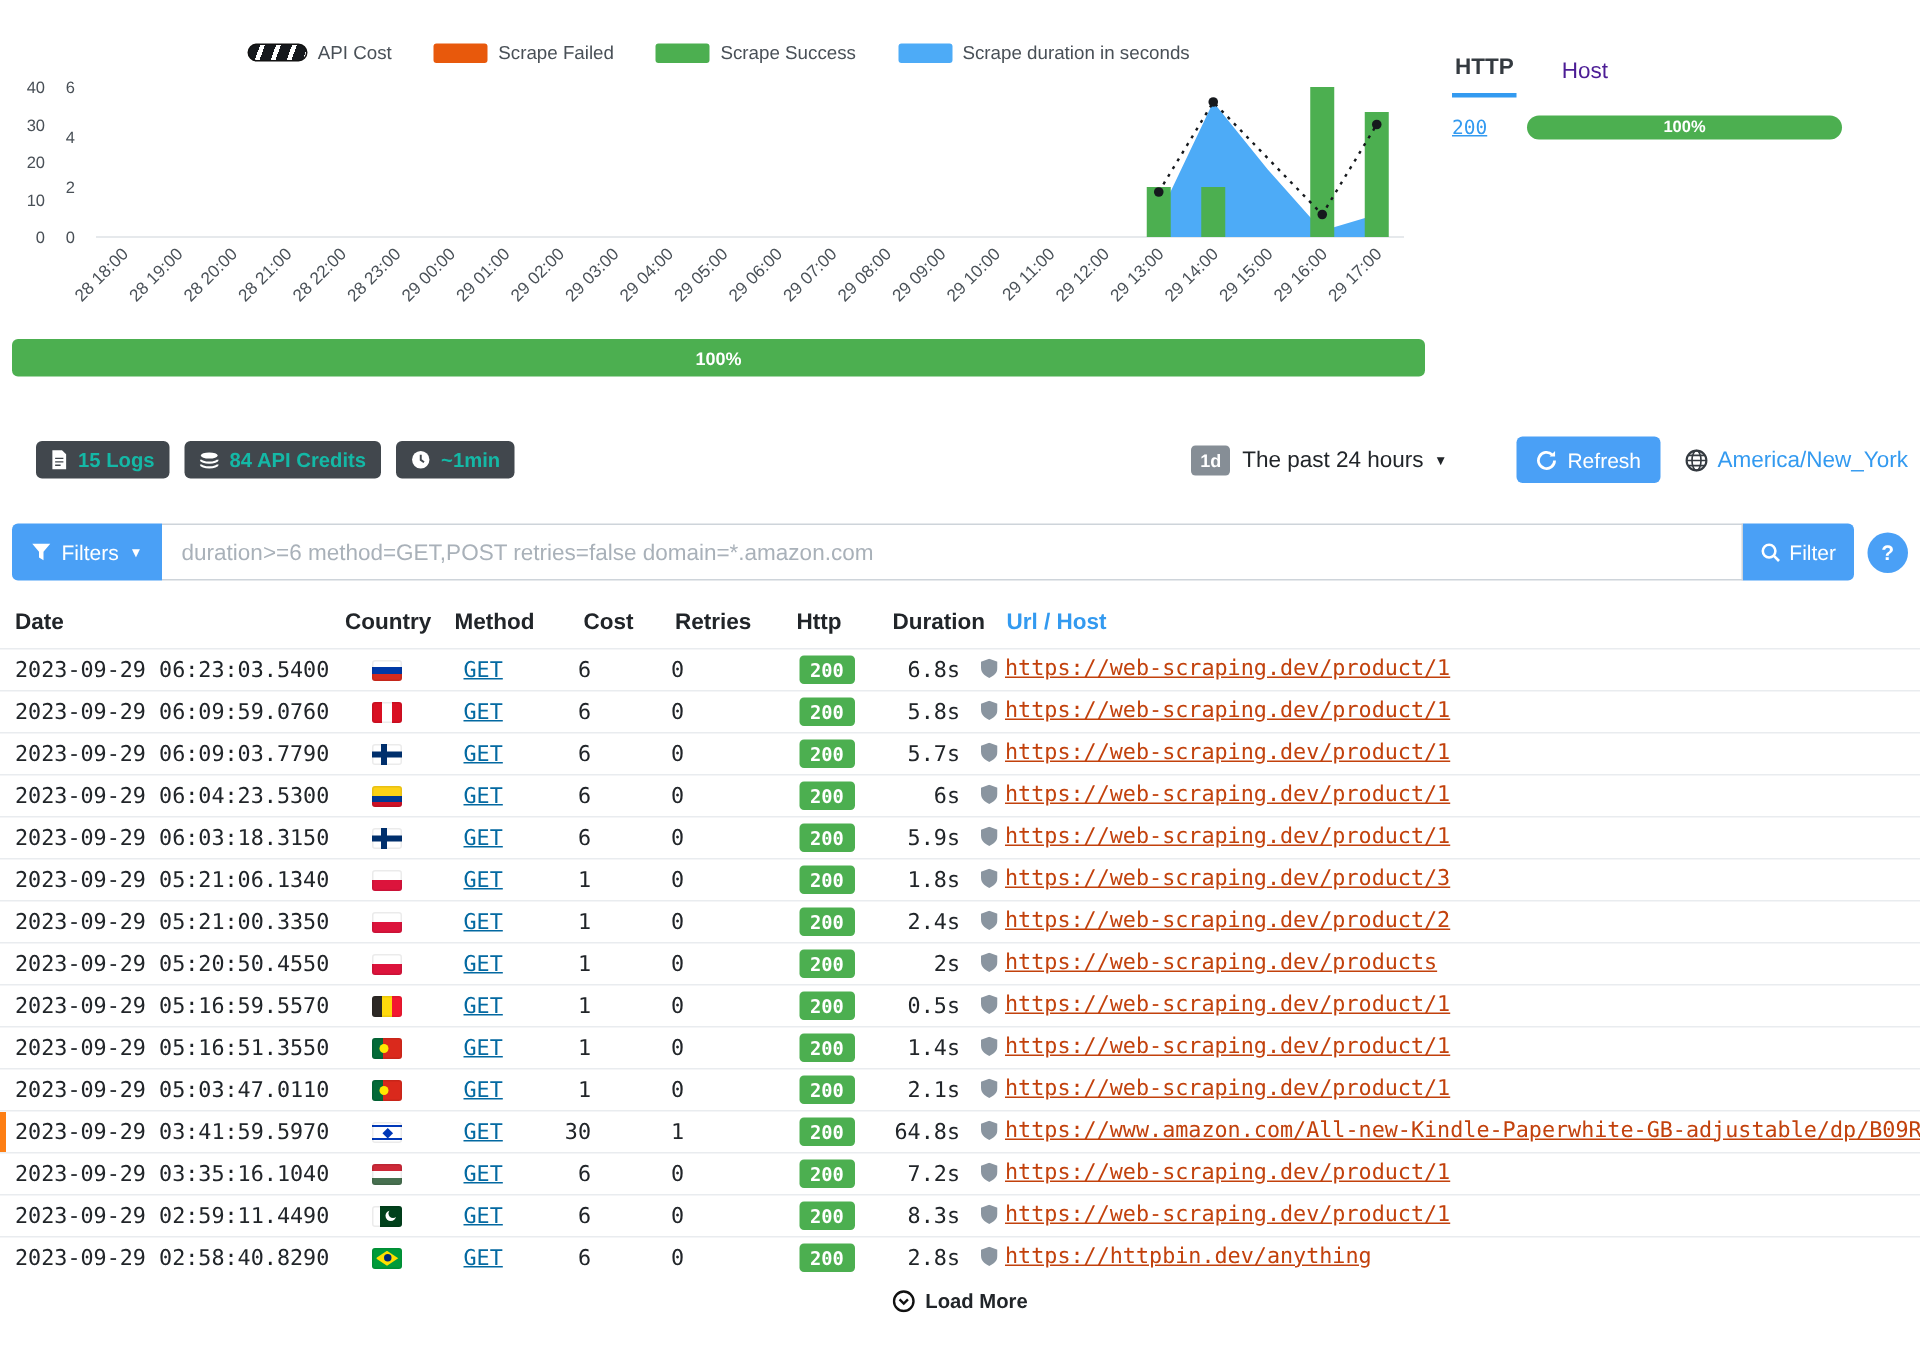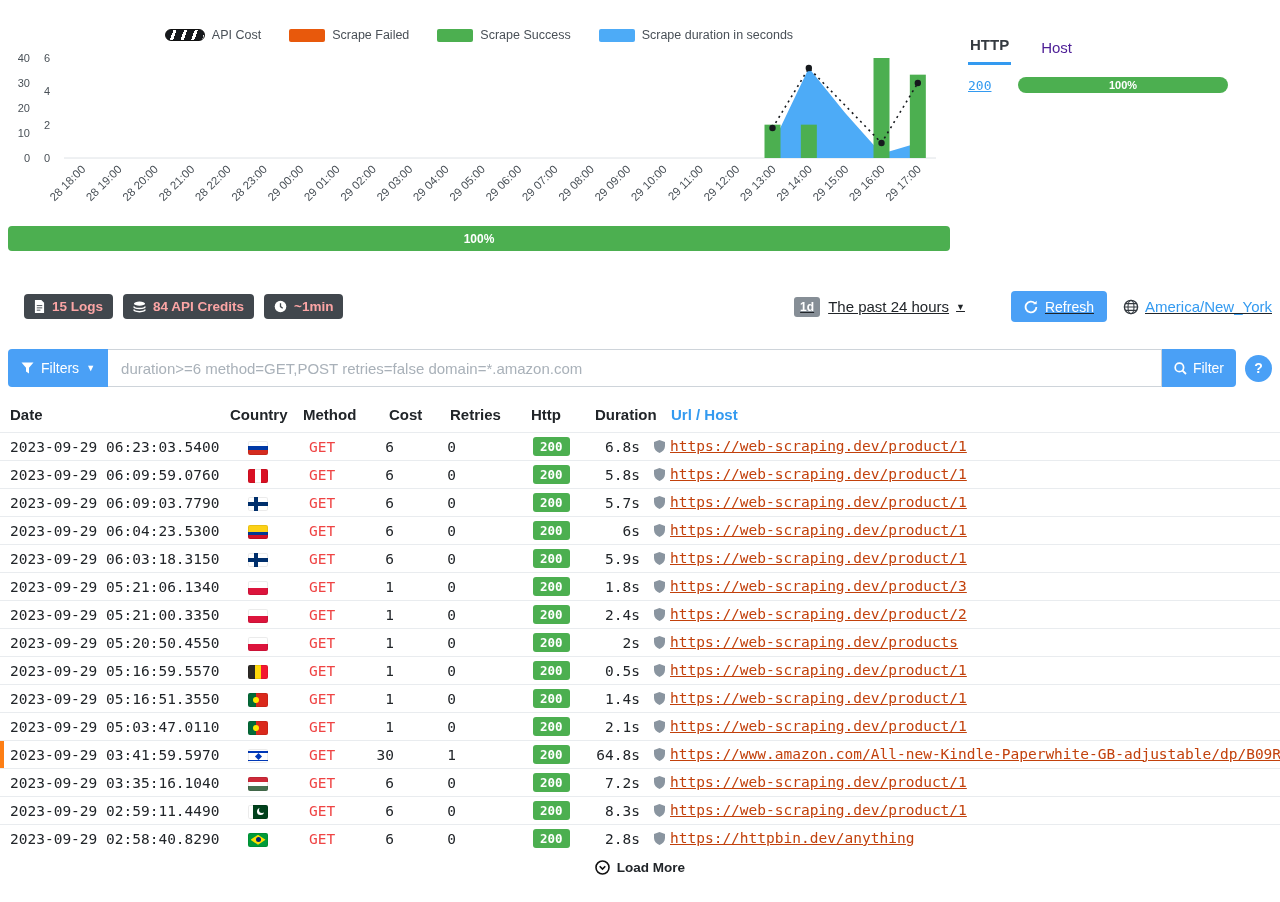--- a/index.html
+++ b/index.html
@@ -29,23 +29,23 @@
   .tab.active { color:#343a40; font-weight:bold; border-bottom:3px solid #339af0; }
   .tab.inactive { color:#4c1d95; }
   .panel-row { display:flex; align-items:center; gap:14px; margin-top:12px; }
   .code-link { color:#339af0; font-family:"DejaVu Sans Mono",monospace; font-size:13px;
     text-decoration:underline; width:36px; cursor:pointer; }
   .panel-bar { width:210px; height:16px; background:#4caf50; border-radius:8px; color:#fff;
     font-size:11px; font-weight:bold; display:flex; align-items:center; justify-content:center; }
 
   
   .stats { display:flex; align-items:center; margin:40px 8px 0 24px; }
-  .badge-dark { background:#41474d; color:#fca5a5; font-size:13.5px; font-weight:bold;
+  .badge-dark { background:#41474d; color:#14b8a6; font-size:13.5px; font-weight:bold;
     padding:5px 10px; border-radius:4px; display:flex; align-items:center; gap:7px; margin-right:10px; }
-  .right-cluster { margin-left:auto; display:flex; align-items:center;text-decoration:underline; }
+  .right-cluster { margin-left:auto; display:flex; align-items:center; }
   .badge-1d { background:#868e96; color:#fff; font-size:12px; font-weight:bold;
     padding:3px 6px; border-radius:3px; margin-right:8px; }
   .range-label { font-size:15px; color:#212529; cursor:pointer; display:flex; align-items:center; gap:7px; margin-right:46px; }
   .caret { font-size:9px; color:#212529; }
   .btn-refresh { background:#4aa0f6; color:#fff; border:none; border-radius:4px; height:31px;
     padding:0 13px; font-size:14px; display:flex; align-items:center; gap:7px; cursor:pointer; margin-right:16px; }
   .tz { display:flex; align-items:center; gap:6px; }
   .tz a { color:#339af0; font-size:15px; text-decoration:none; cursor:pointer; }
 
   
@@ -68,21 +68,21 @@
   th.h-url { color:#339af0; }
   td { font-family:"DejaVu Sans Mono",monospace; font-size:14.5px; padding:0; height:28px;
     border-top:1px solid #e9ecef; white-space:nowrap; overflow:hidden; vertical-align:middle; }
   tr.hl td:first-child { box-shadow: inset 4px 0 0 #fd7e14; }
   td.c-date { padding-left:10px; }
   th.h-date { padding-left:10px; }
   th.h-country { padding-left:2px; }
   td.c-country { text-align:center; }
   th.h-method { padding-left:15px; }
   td.c-method { padding-left:21px; }
-  td.c-method a { color:#ef4444; cursor:pointer; }
+  td.c-method a { color:#0369a1; text-decoration:underline; cursor:pointer; }
   th.h-cost { padding-left:27px; }
   td.c-cost { text-align:right; padding-right:28px; }
   th.h-retries { padding-left:28px; }
   td.c-retries { text-align:right; padding-right:40px; }
   th.h-http { padding-left:35px; }
   td.c-http { padding-left:37px; }
   .badge-200 { display:inline-block; background:#4caf50; color:#fff; font-size:12.5px; font-weight:bold;
     padding:2px 7px; border-radius:3px; }
   th.h-duration { padding-left:23px; }
   td.c-duration { text-align:right; padding-right:14px; }

